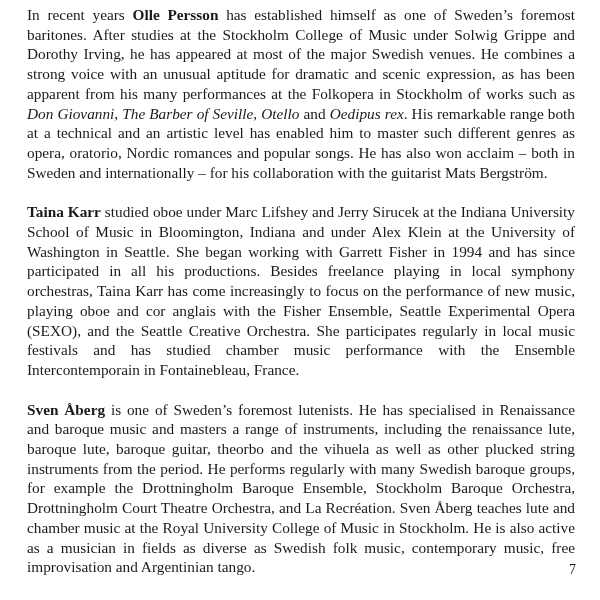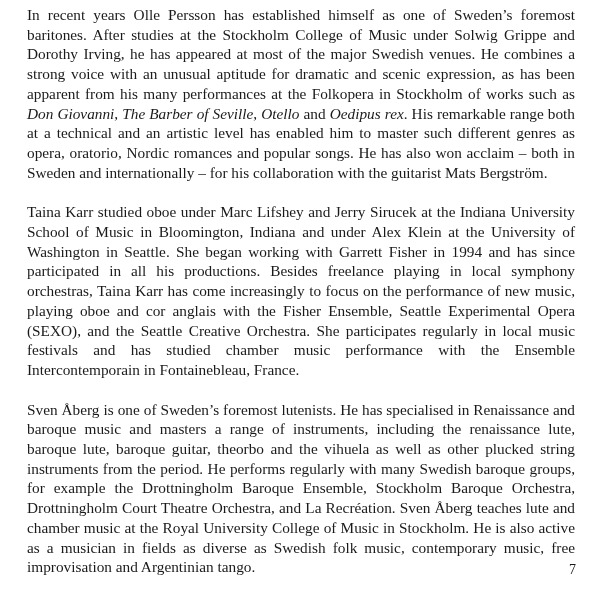--- a/index.html
+++ b/index.html
@@ -4,21 +4,21 @@
 <style>
   html, body { margin: 0; padding: 0; background: #ffffff; }
   body { width: 600px; height: 600px; overflow: hidden; position: relative; }
   .page {
     position: absolute; left: 27px; top: 5px; width: 548px;
     font-family: "Liberation Serif", serif;
     font-size: 15.3px; line-height: 19.7px; color: #1a1a1a;
     text-align: justify; hyphens: manual;
   }
   .para { margin: 0 0 20px 0; }
-  .para b { font-weight: normal; }
+  .para b { font-weight: bold; }
   .pagenum {
     position: absolute; left: 564px; top: 562px; width: 12px; text-align: right;
     font-family: "Liberation Serif", serif; font-size: 14px; color: #1a1a1a;
   }
 </style>
 </head>
 <body>
 
 <div class="page">
   <p class="para"><span>In recent years </span><b>Olle Persson</b><span> has established himself as one of Sweden’s foremost baritones. After studies at the Stockholm College of Music under Solwig Grippe and Dorothy Irving, he has appeared at most of the major Swedish venues. He combines a strong voice with an unusual aptitude for dramatic and scenic expression, as has been apparent from his many performances at the Folkopera in Stockholm of works such as </span><i>Don Giovanni</i><span>, </span><i>The Barber of Seville</i><span>, </span><i>Otello</i><span> and </span><i>Oedipus rex</i><span>. His remarkable range both at a technical and an artistic level has enabled him to master such different genres as opera, oratorio, Nordic romances and popular songs. He has also won acclaim – both in Sweden and internationally – for his collaboration with the guitarist Mats Bergström.</span></p>

